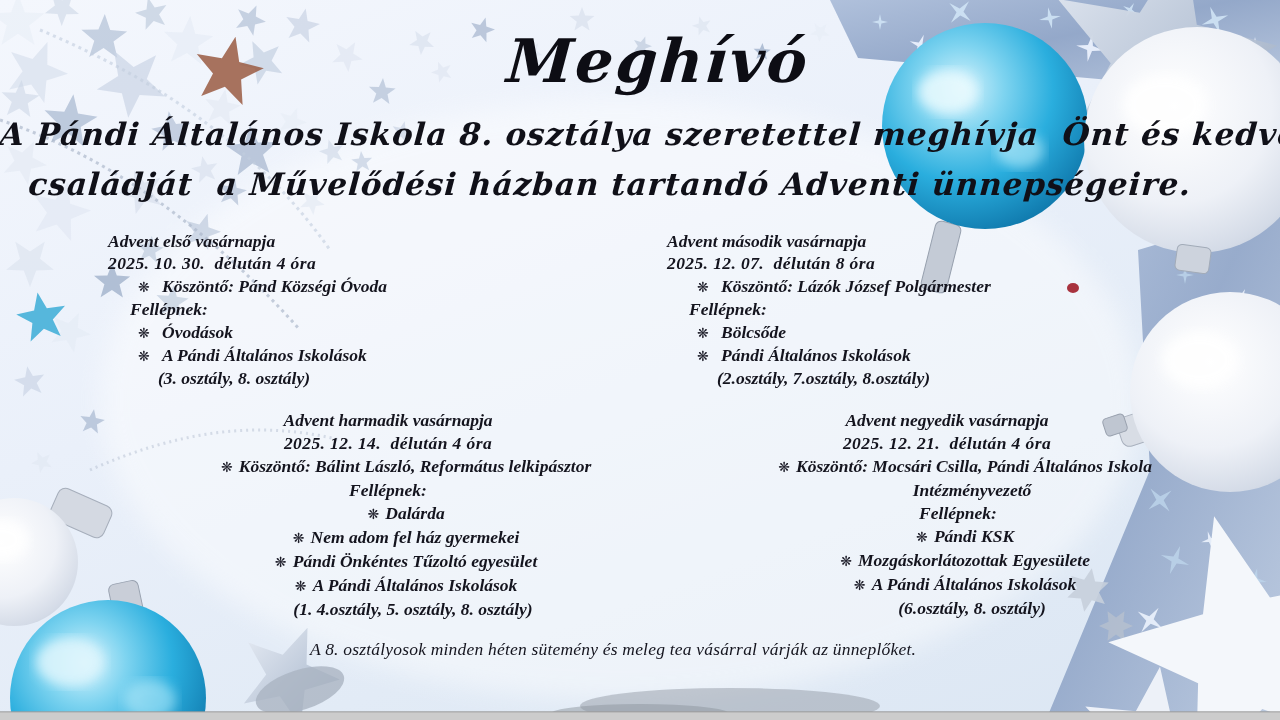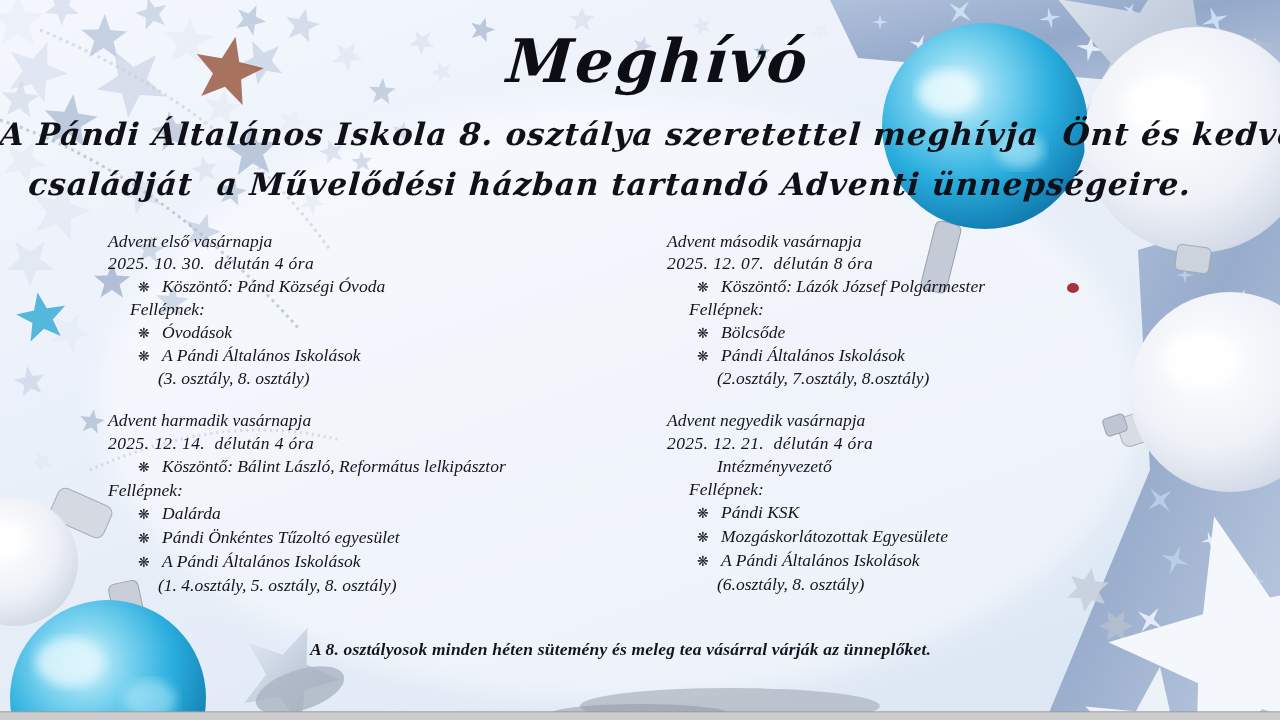--- a/index.html
+++ b/index.html
@@ -28,40 +28,40 @@
     font-size:31px;color:#101018;
     transform:skewX(-4deg);
     letter-spacing:1px;
   }
   .sub1{top:116px;}
   .sub2{top:166px;transform:translateX(-30px) skewX(-4deg);}
   .section{position:absolute;width:560px;}
   .pline{
     position:relative;white-space:pre;
     font-size:17.5px;line-height:22.4px;
-    font-weight:normal;font-style:italic;
+    font-weight:bold;font-style:italic;
     color:#14141e;
   }
   .sec-narrow .pline{line-height:22.4px;}
-  .sec-tall .pline{line-height:23px;}
+  .sec-tall .pline{line-height:23px;text-align:center;}
   .line-heading{padding-left:0;}
   .line-date{padding-left:0;letter-spacing:0.4px;}
   .line-bullet{padding-left:30px;}
   .line-label{padding-left:22px;}
   .line-label0{padding-left:0;}
   .line-cont{padding-left:50px;}
   .glyph{
     font-family:"DejaVu Sans", sans-serif;
     font-style:normal;font-size:14px;
     display:inline-block;width:24px;
     color:#1c1c28;
   }
   .footer{
     left:310px;top:639px;
-    font-size:17.5px;font-weight:bold;font-style:italic;
+    font-size:17.5px;font-weight:normal;font-style:italic;
     color:#14141e;letter-spacing:0.2px;
   }
 </style>
 </head>
 <body>
 
 <div id="canvas">
 
   <svg id="decor" width="1280" height="720" viewBox="0 0 1280 720" aria-hidden="true">
     <defs>
@@ -266,27 +266,29 @@
         <div class="pline line-bullet"><span class="glyph">❋</span><span>Bölcsőde</span></div>
         <div class="pline line-bullet"><span class="glyph">❋</span><span>Pándi Általános Iskolások</span></div>
         <div class="pline line-cont">(2.osztály, 7.osztály, 8.osztály)</div>
       </div>
     <div class="section sec-tall" style="left:108px;top:409px">
         <div class="pline line-heading">Advent harmadik vasárnapja</div>
         <div class="pline line-date">2025. 12. 14.  délután 4 óra</div>
         <div class="pline line-bullet"><span class="glyph">❋</span><span>Köszöntő: Bálint László, Református lelkipásztor</span></div>
         <div class="pline line-label0">Fellépnek:</div>
         <div class="pline line-bullet"><span class="glyph">❋</span><span>Dalárda</span></div>
+        <div class="pline line-bullet"><span class="glyph">❋</span><span>Nem adom fel ház gyermekei</span></div>
         <div class="pline line-bullet"><span class="glyph">❋</span><span>Pándi Önkéntes Tűzoltó egyesület</span></div>
         <div class="pline line-bullet"><span class="glyph">❋</span><span>A Pándi Általános Iskolások</span></div>
         <div class="pline line-cont">(1. 4.osztály, 5. osztály, 8. osztály)</div>
       </div>
     <div class="section sec-tall" style="left:667px;top:409px">
         <div class="pline line-heading">Advent negyedik vasárnapja</div>
         <div class="pline line-date">2025. 12. 21.  délután 4 óra</div>
+        <div class="pline line-bullet"><span class="glyph">❋</span><span>Köszöntő: Mocsári Csilla, Pándi Általános Iskola</span></div>
         <div class="pline line-cont">Intézményvezető</div>
         <div class="pline line-label">Fellépnek:</div>
         <div class="pline line-bullet"><span class="glyph">❋</span><span>Pándi KSK</span></div>
         <div class="pline line-bullet"><span class="glyph">❋</span><span>Mozgáskorlátozottak Egyesülete</span></div>
         <div class="pline line-bullet"><span class="glyph">❋</span><span>A Pándi Általános Iskolások</span></div>
         <div class="pline line-cont">(6.osztály, 8. osztály)</div>
       </div>
 
     <div class="abs footer">A 8. osztályosok minden héten sütemény és meleg tea vásárral várják az ünneplőket.</div>
   </div>

